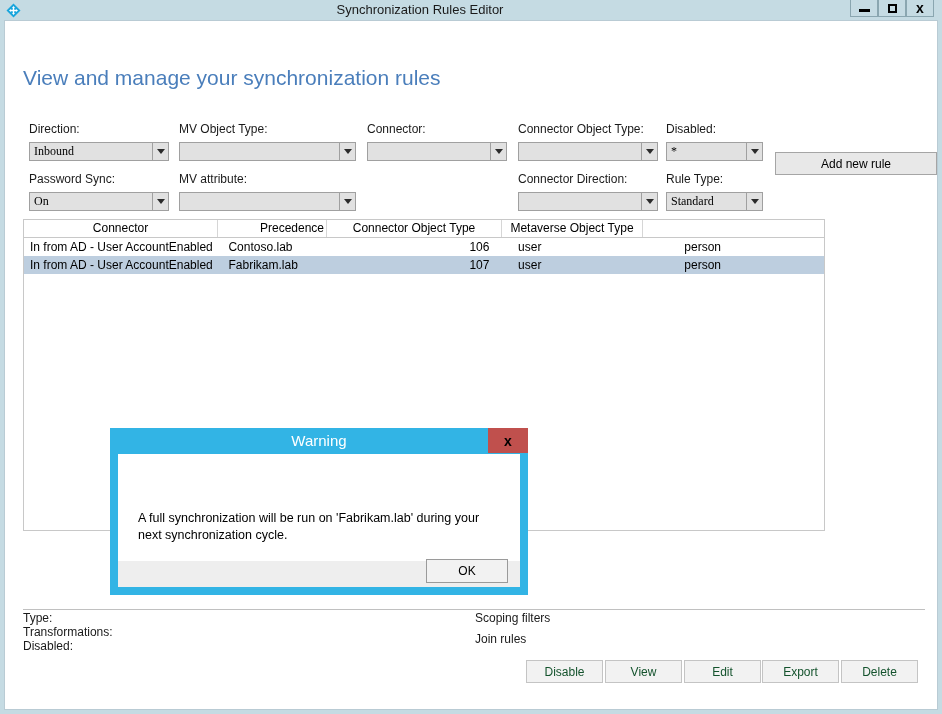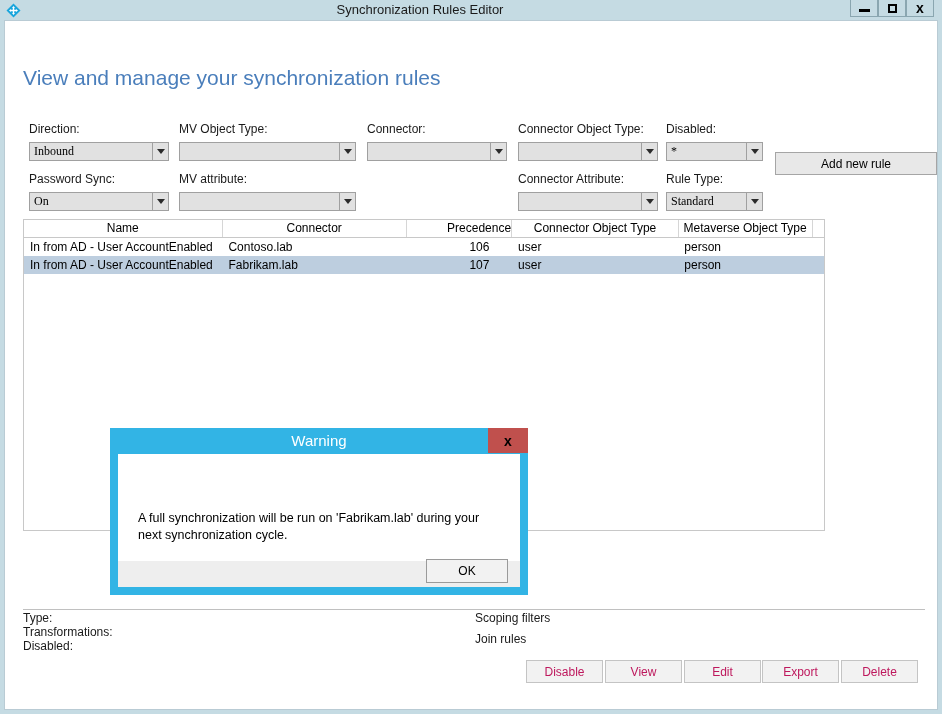--- a/index.html
+++ b/index.html
@@ -229,21 +229,21 @@
 
   
   .bottom-btn {
     position: absolute;
     top: 639px;
     width: 77px; height: 23px;
     background: #f2f2f2;
     border: 1px solid #c4c4c4;
     font-size: 12px;
     font-family: "Liberation Sans", sans-serif;
-    color: #be185d;
+    color: #14532d;
     box-sizing: border-box;
     cursor: default;
   }
 
   
   #warning-dialog {
     position: absolute;
     left: 110px; top: 428px;
     width: 418px; height: 167px;
     background: #32b4e5;
@@ -391,41 +391,40 @@
     </div>
 
     <div class="filter-label" style="left:174px; top:151px;">MV attribute:</div>
     <div class="combo" style="left:174px; top:171px; width:177px;">
       <span class="combo-value"></span>
       <span class="combo-arrow">
           <i></i>
         </span>
     </div>
 
-    <div class="filter-label" style="left:513px; top:151px;">Connector Attribute:</div>
+    <div class="filter-label" style="left:513px; top:151px;">Connector Direction:</div>
     <div class="combo" style="left:513px; top:171px; width:140px;">
       <span class="combo-value"></span>
       <span class="combo-arrow">
           <i></i>
         </span>
     </div>
 
     <div class="filter-label" style="left:661px; top:151px;">Rule Type:</div>
     <div class="combo" style="left:661px; top:171px; width:97px;">
       <span class="combo-value">Standard</span>
       <span class="combo-arrow">
           <i></i>
         </span>
     </div>
 
     <button id="add-new-rule">Add new rule</button>
 
     <div id="rules-grid">
       <div id="grid-header">
-        <div class="hcell col-name">Name</div>
         <div class="hcell col-conn">Connector</div>
         <div class="hcell col-prec">Precedence</div>
         <div class="hcell col-cot">Connector Object Type</div>
         <div class="hcell col-mot">Metaverse Object Type</div>
         <div class="hcell col-pad"></div>
       </div>
 
       <div class="grid-row">
         <div class="cell col-name">In from AD - User AccountEnabled</div>
         <div class="cell col-conn">Contoso.lab</div>

